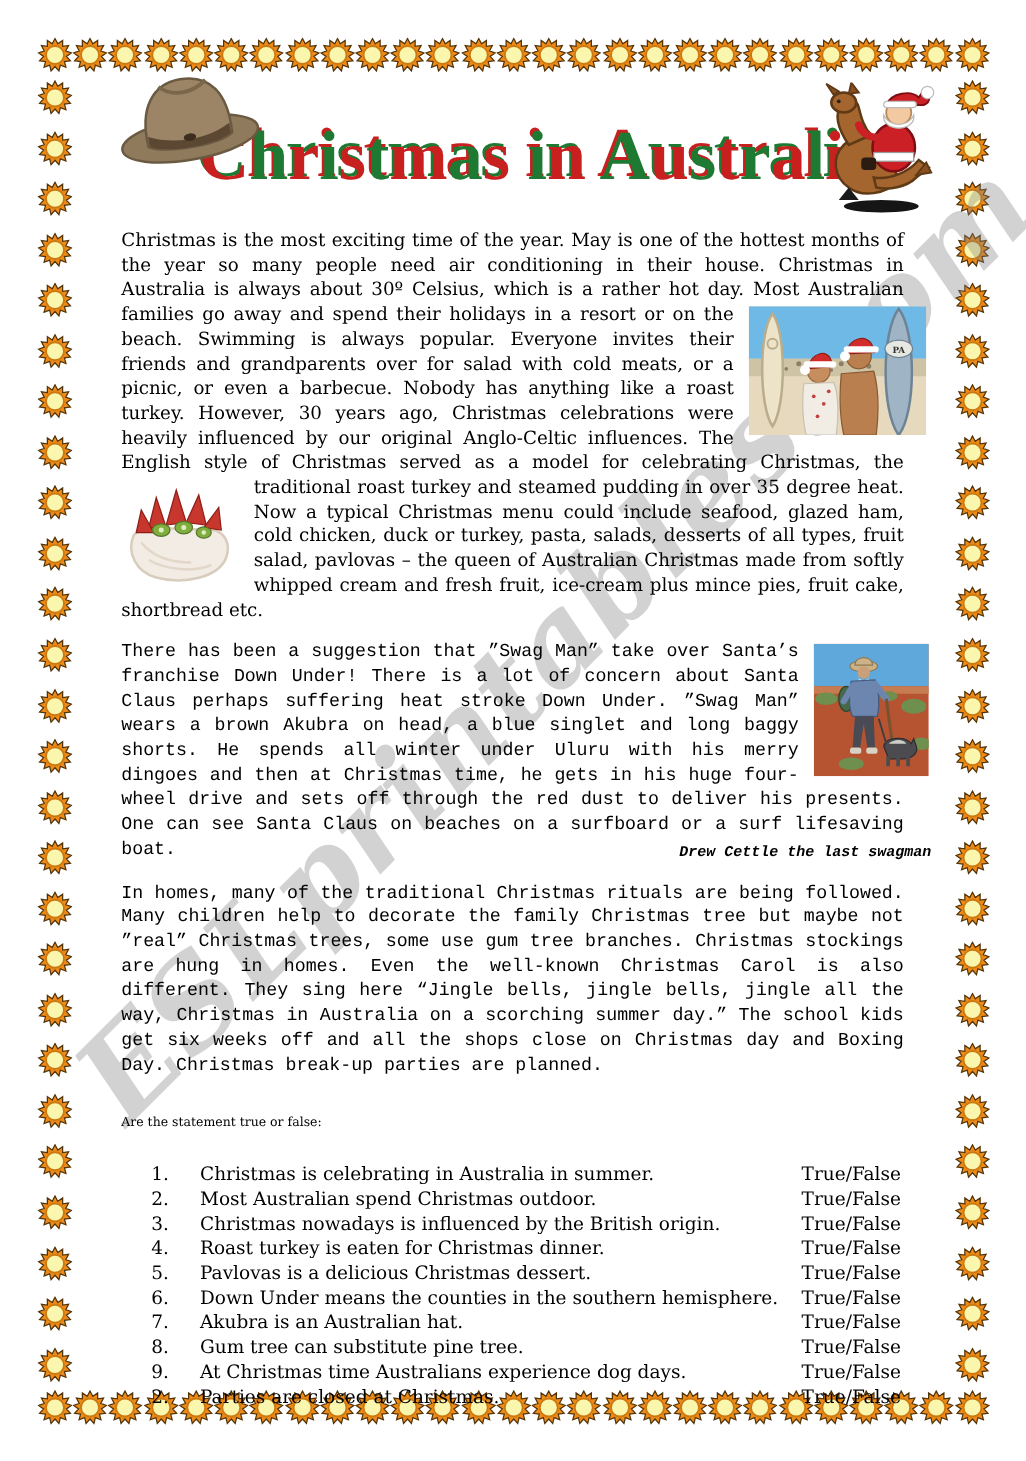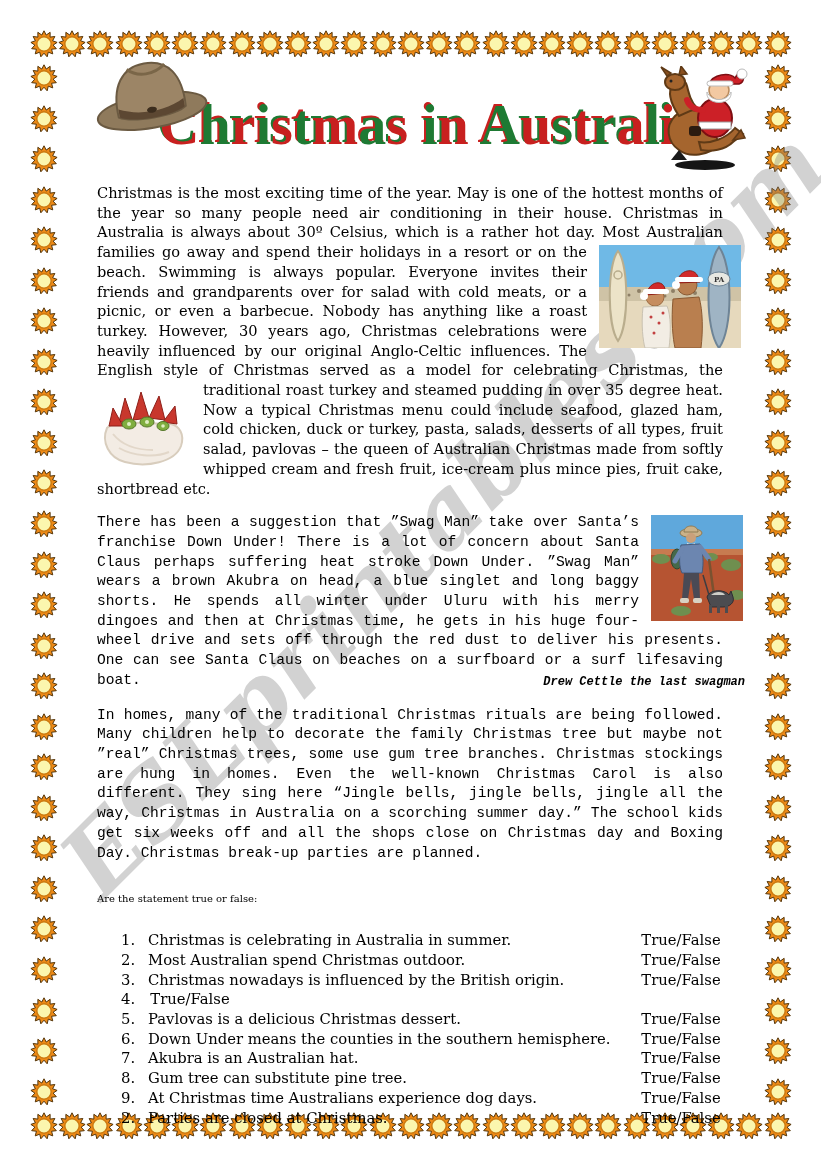--- a/index.html
+++ b/index.html
@@ -43,21 +43,21 @@
   .swag-float{float:right;margin:2px -20px 2px 12px;}
   .p2-wrap{position:relative;}
   .swag-caption{
     position:absolute;right:-22px;bottom:-2px;
     font-style:italic;font-size:12px;font-weight:bold;white-space:nowrap;
   }
   .quiz-heading{margin-top:30px;font-size:10px;font-weight:normal;}
   .quiz-list{margin-top:26px;}
   .q-row{display:flex;align-items:baseline;padding-left:24px;font-size:14.8px;line-height:19.7px;}
   .q-num{width:27px;flex:0 0 auto;}
-  .q-text{flex:1 1 auto;}
+  .q-text{flex:1 1 auto;margin-left:12px;}
   .q-ans{flex:0 0 auto;width:84px;text-align:center;}
   .clearfix::after{content:"";display:block;clear:both;}
   svg{display:block;}
 </style>
 </head>
 <body>
 
 <div class="page">
 
   <div class="sun-row top" id="sun-top">
@@ -656,20 +656,21 @@
           <span class="q-text">Most Australian spend Christmas outdoor.</span>
           <span class="q-ans">True/False</span>
         </div>
       <div class="q-row">
           <span class="q-num">3.</span>
           <span class="q-text">Christmas nowadays is influenced by the British origin.</span>
           <span class="q-ans">True/False</span>
         </div>
       <div class="q-row">
           <span class="q-num">4.</span>
+          <span class="q-text">Roast turkey is eaten for Christmas dinner.</span>
           <span class="q-ans">True/False</span>
         </div>
       <div class="q-row">
           <span class="q-num">5.</span>
           <span class="q-text">Pavlovas is a delicious Christmas dessert.</span>
           <span class="q-ans">True/False</span>
         </div>
       <div class="q-row">
           <span class="q-num">6.</span>
           <span class="q-text">Down Under means the counties in the southern hemisphere.</span>

